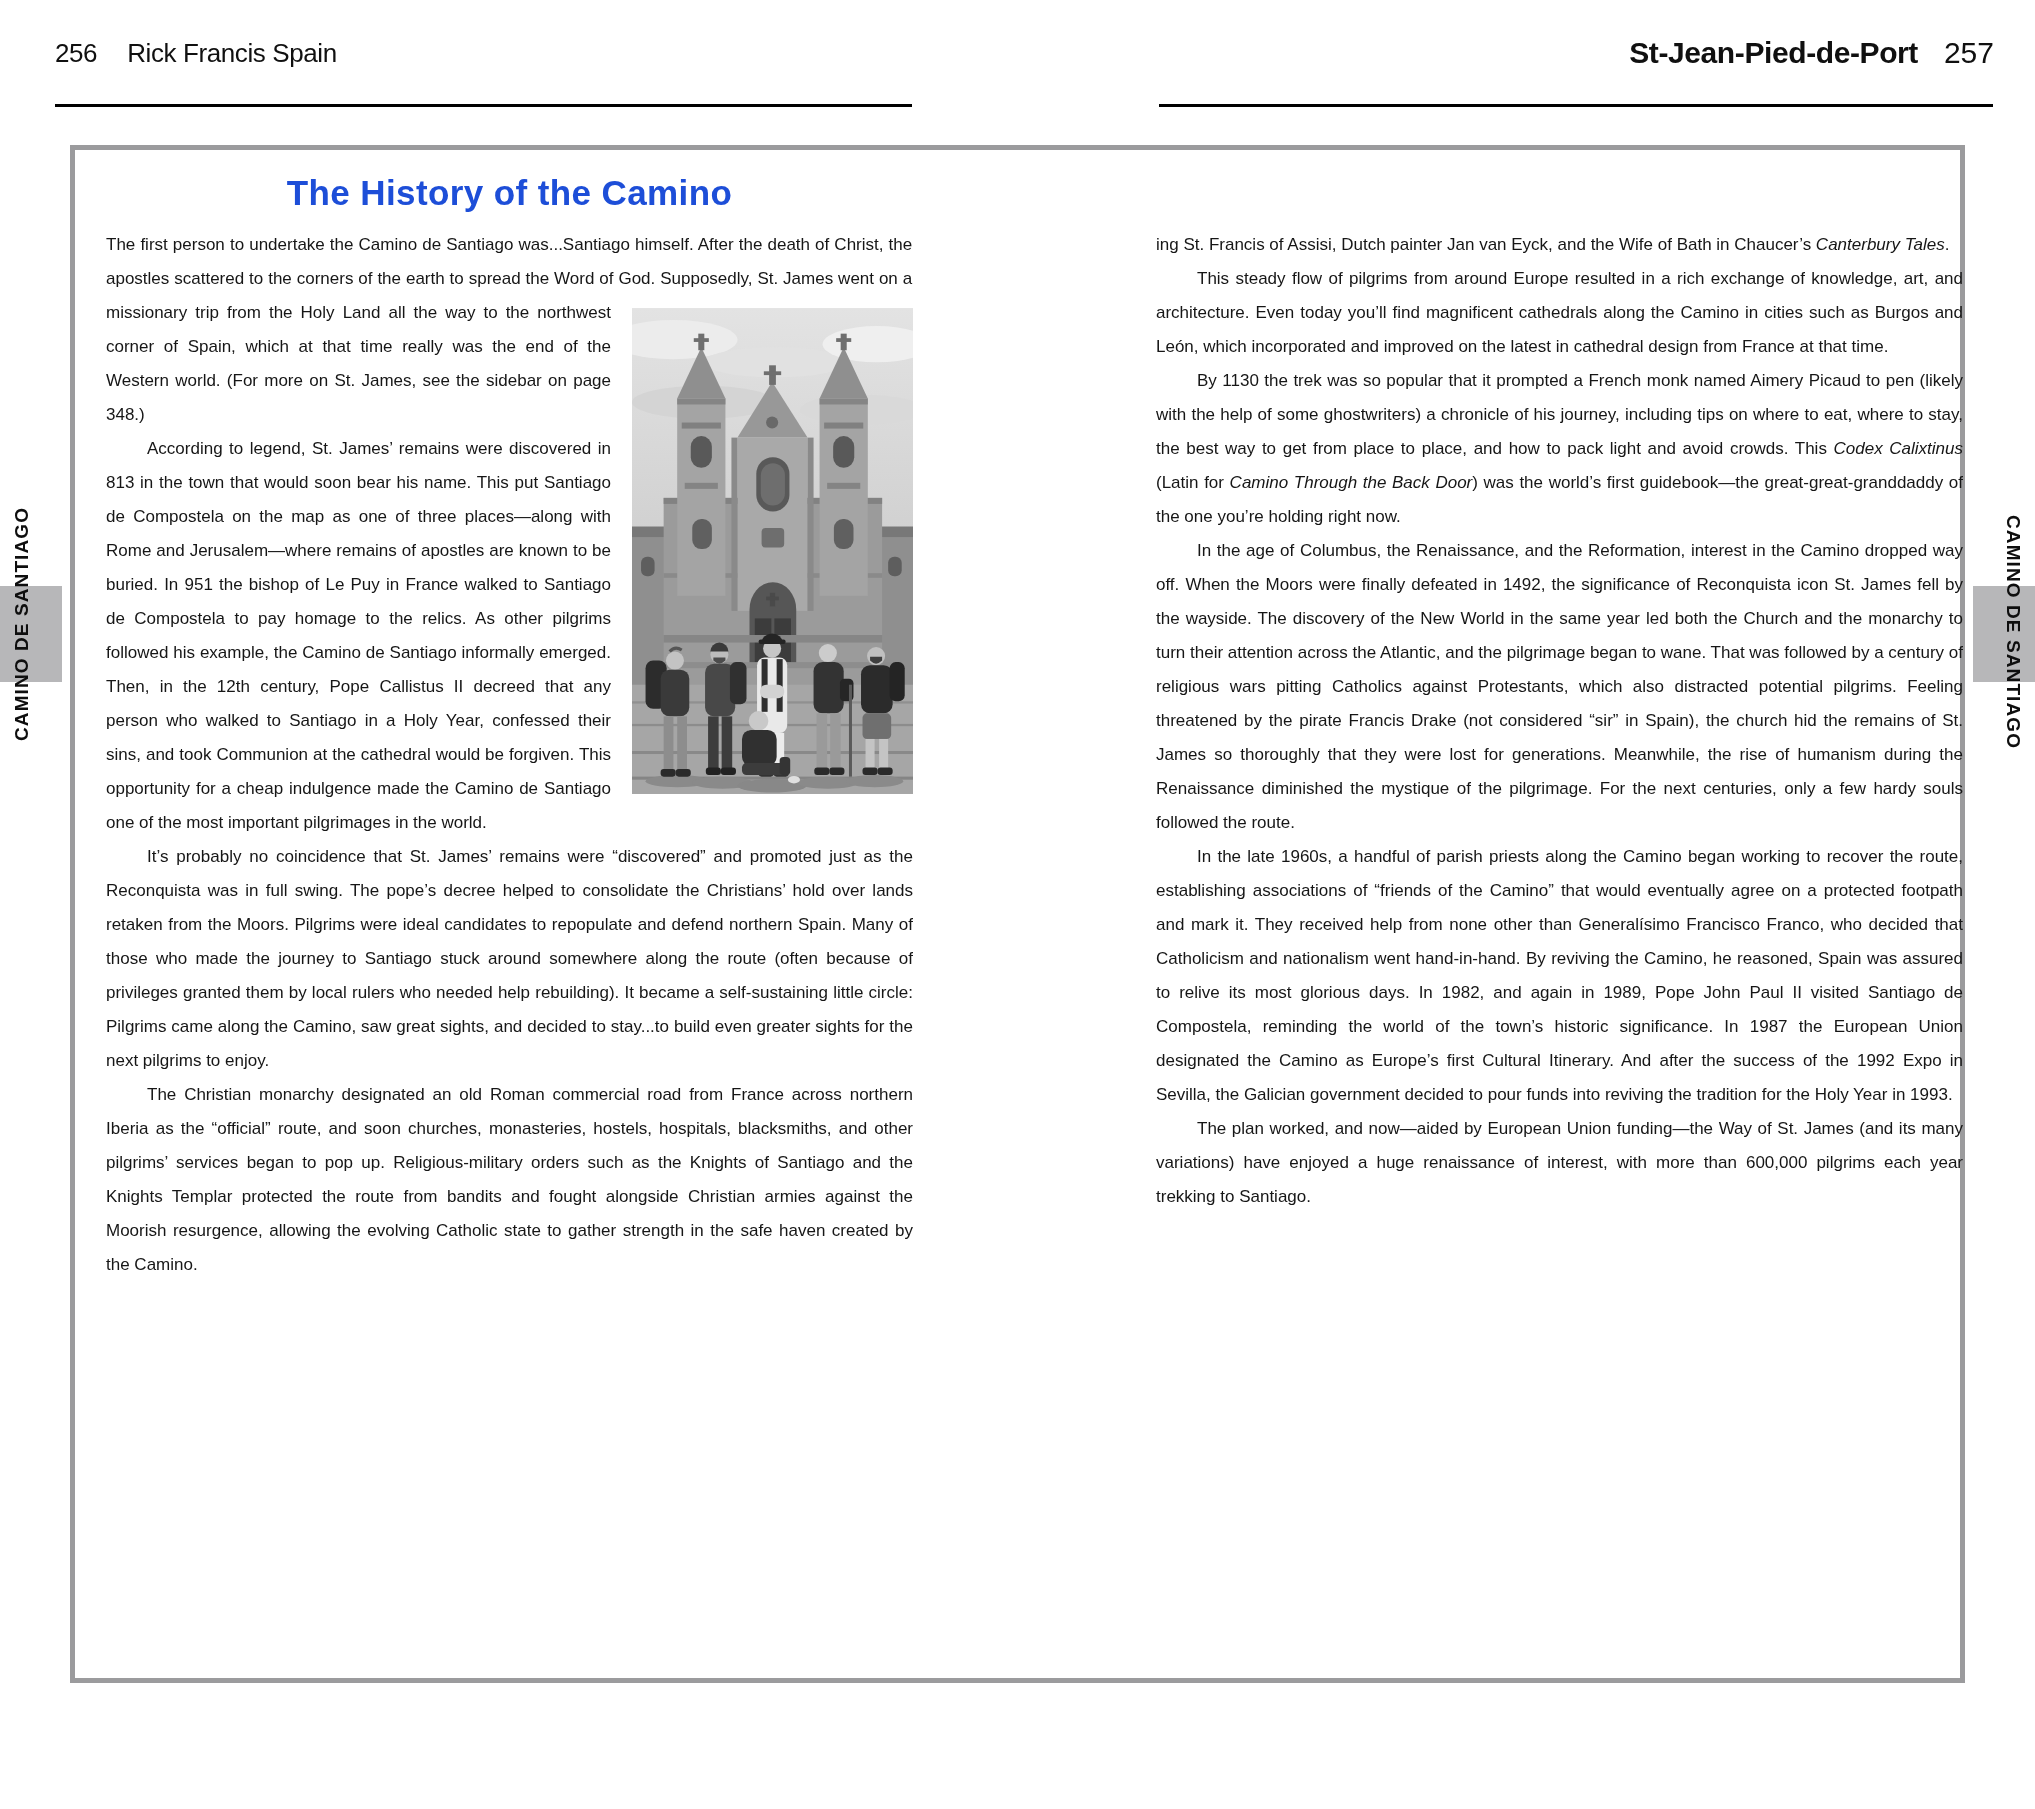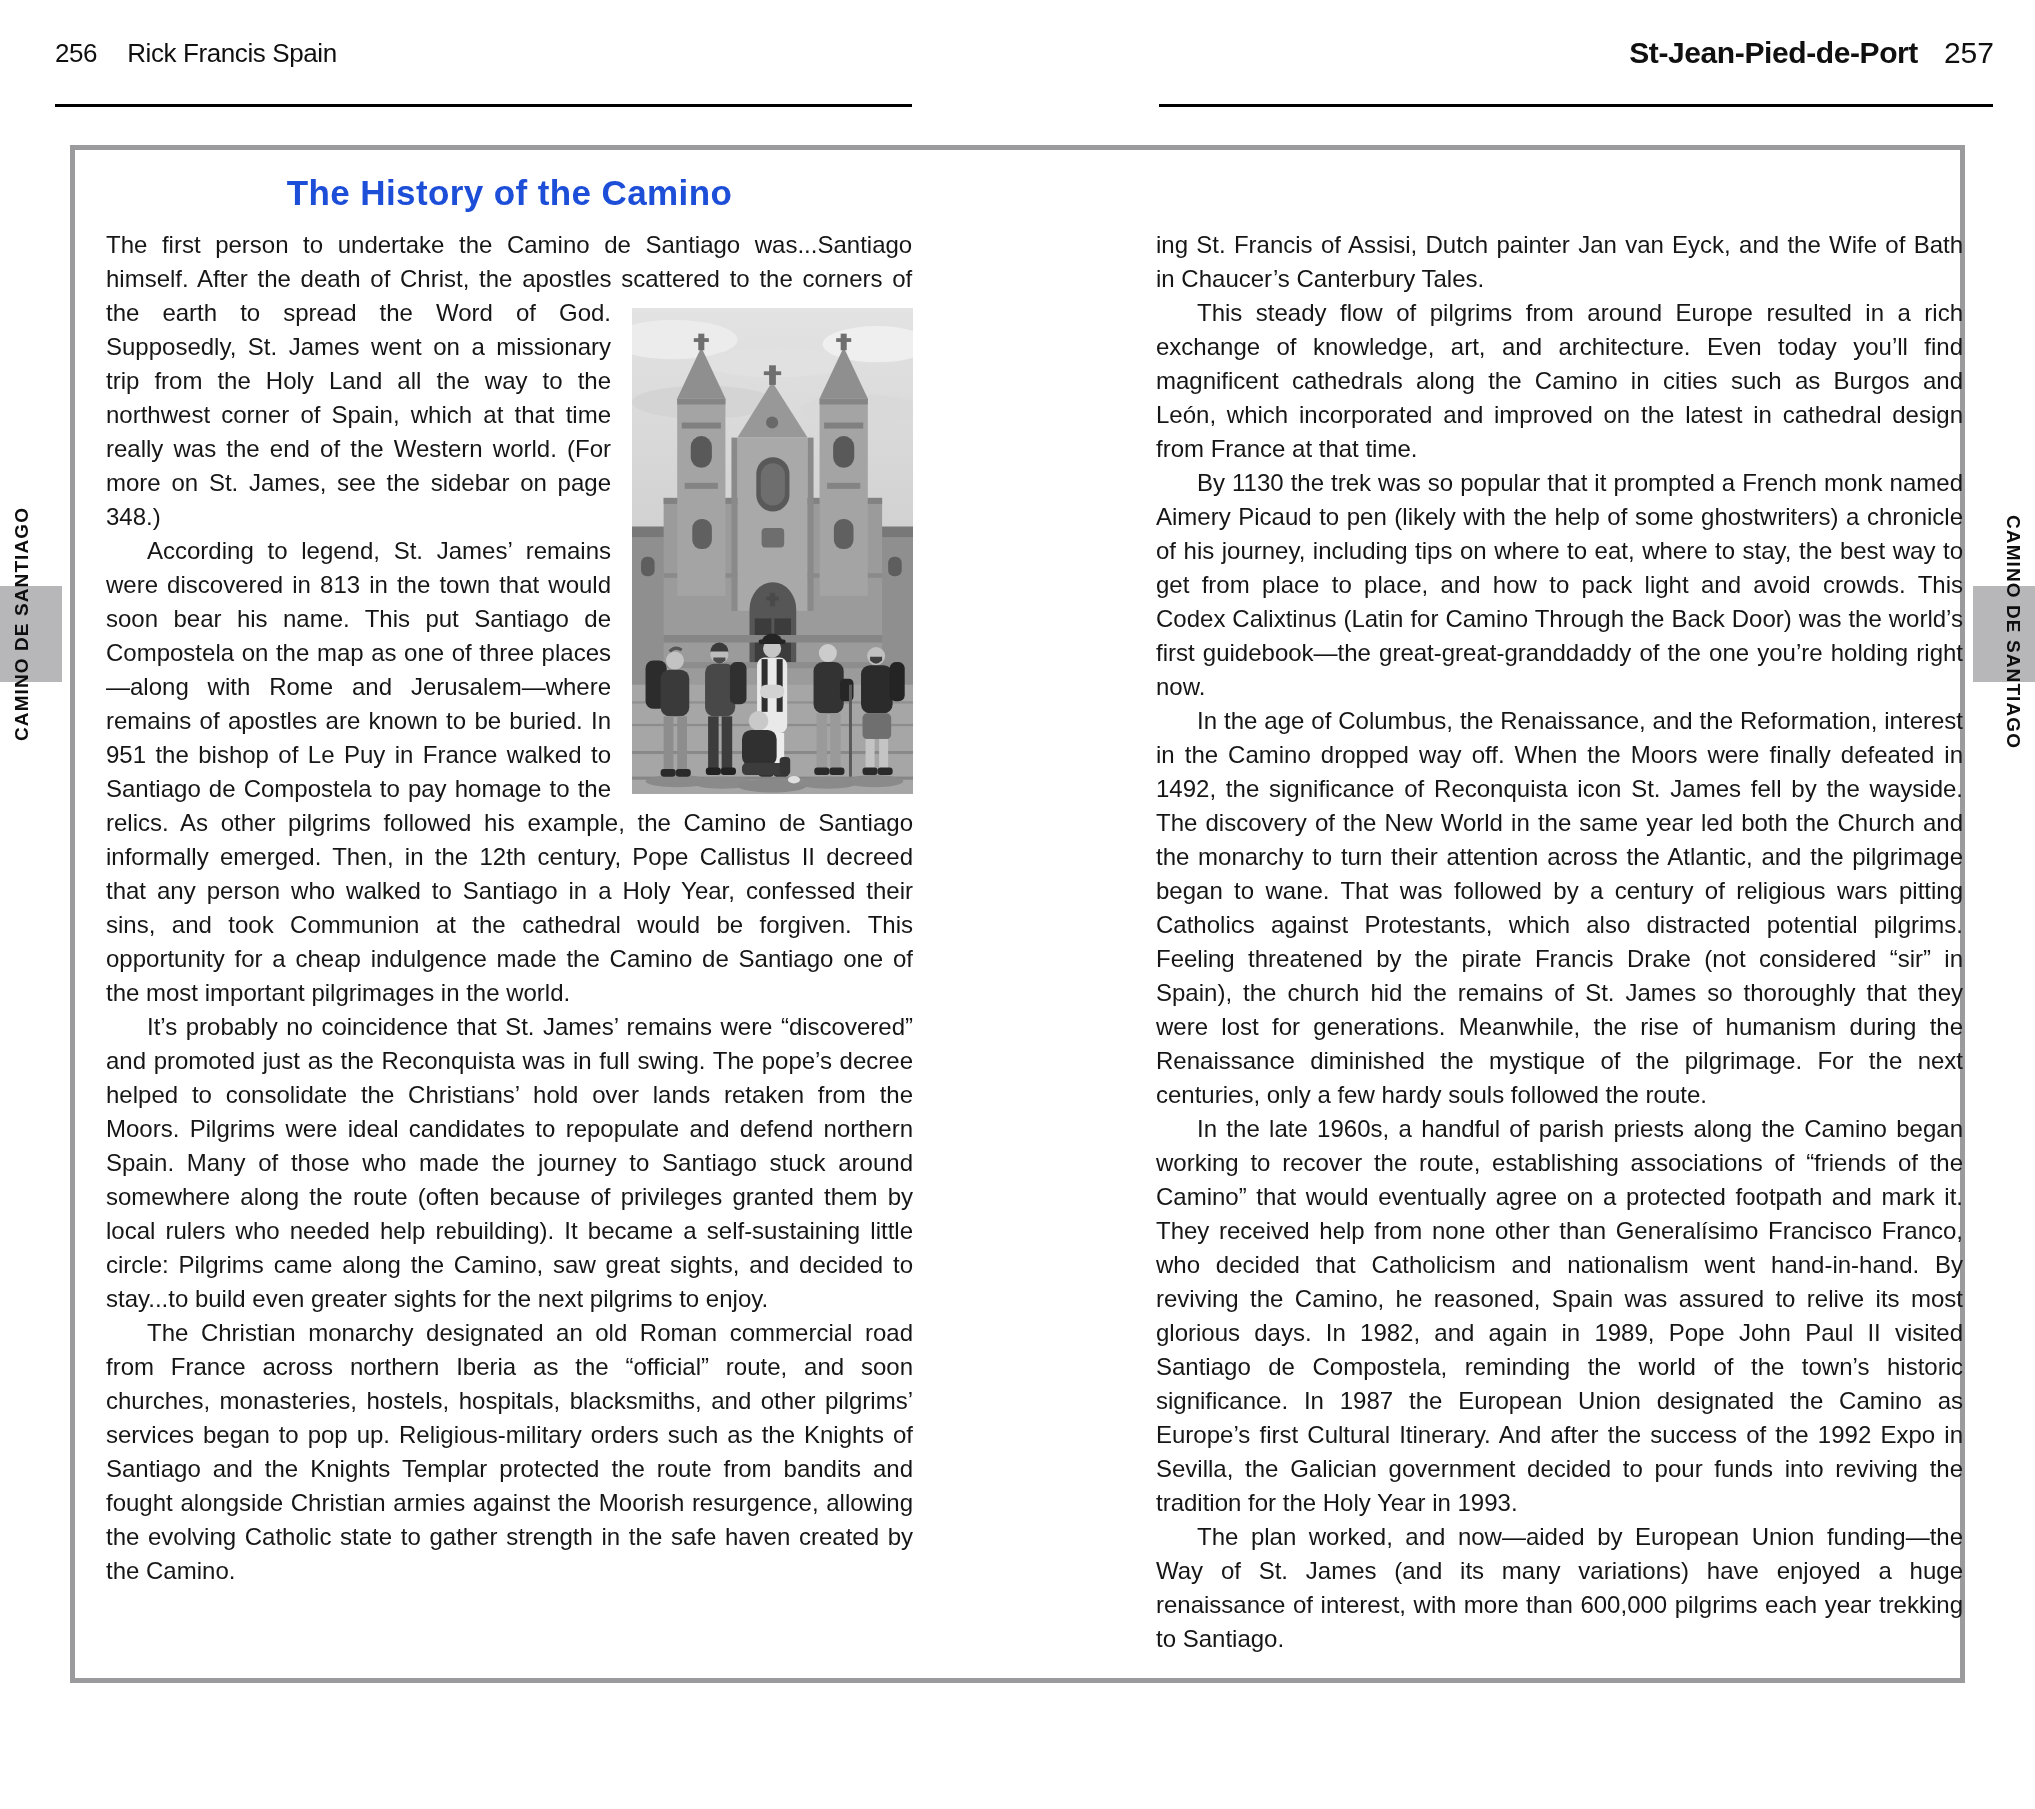--- a/index.html
+++ b/index.html
@@ -14,26 +14,26 @@
   .hdr-right .title{font-weight:bold;letter-spacing:-0.4px;margin-right:26px;}
   .hdr-rule{position:absolute;top:104px;height:3px;background:#000;}
   .hdr-rule.left{left:55px;width:857px;}
   .hdr-rule.right{left:1159px;width:834px;}
   
   .box{position:absolute;left:70px;top:145px;width:1895px;height:1538px;
        border:5.3px solid #9b9b9d;box-sizing:border-box;background:#fff;}
   .sidebar-title{position:absolute;left:106px;top:173px;width:807px;text-align:center;
        font-size:35px;font-weight:bold;color:#1d4ed8;letter-spacing:0.4px;}
   
-  .col{position:absolute;width:807px;font-size:24px;line-height:34px;text-align:justify;color:#161616;}
+  .col{position:absolute;width:807px;font-size:17px;line-height:34px;text-align:justify;color:#161616;}
   .col-left{left:106px;top:228px;}
   .col-right{left:1156px;top:228px;}
   .para{margin:0;}
   .para.indent{text-indent:41px;}
-  .it{}
+  .it{font-style:italic;}
   
   .float-spacer{float:right;width:0.8px;height:80px;}
   .photo-wrap{float:right;clear:right;width:281px;height:486px;margin:0 0 10.6px 21px;}
   .photo-wrap svg{display:block;width:281px;height:486px;}
   
   .tab{position:absolute;top:586px;width:62px;height:96px;background:#b7b7b9;}
   .tab.left{left:0;}
   .tab.right{right:0;}
   .vtext{position:absolute;font-weight:bold;font-size:19px;letter-spacing:1.1px;color:#0e0e0e;
          white-space:nowrap;writing-mode:vertical-rl;}

